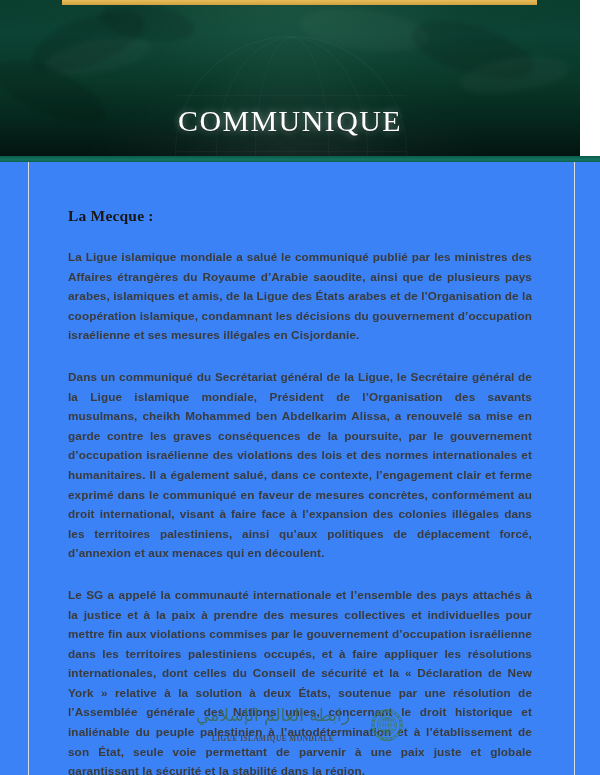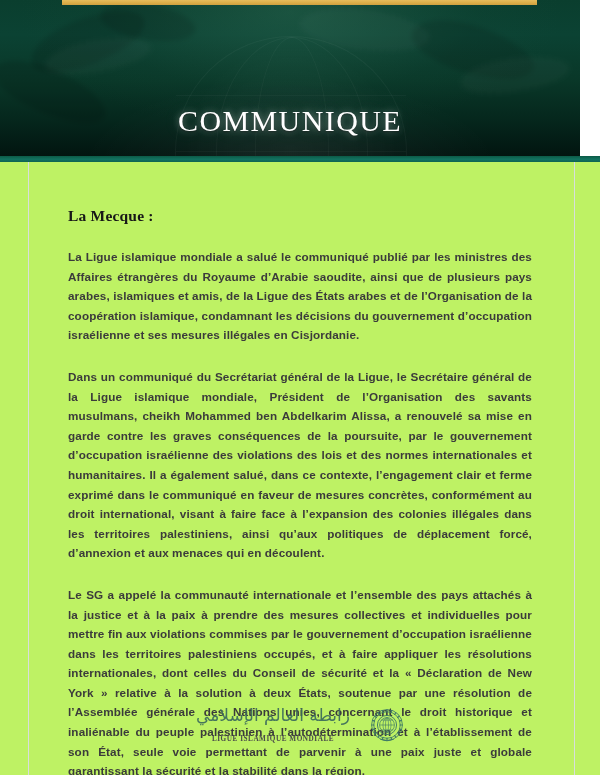--- a/index.html
+++ b/index.html
@@ -114,21 +114,21 @@
     background: linear-gradient(180deg, #0d5a47 0%, #127260 55%, #0f6351 100%);
   }
 
   
   .sheet {
     position: absolute;
     left: 0;
     top: 162px;
     width: 600px;
     height: 613px;
-    background: #bef264;
+    background: #3b82f6;
   }
   .rule-left,
   .rule-right {
     position: absolute;
     top: 0;
     width: 1px;
     height: 613px;
     background: #d8dedd;
   }
   .rule-left  { left: 28px; }

